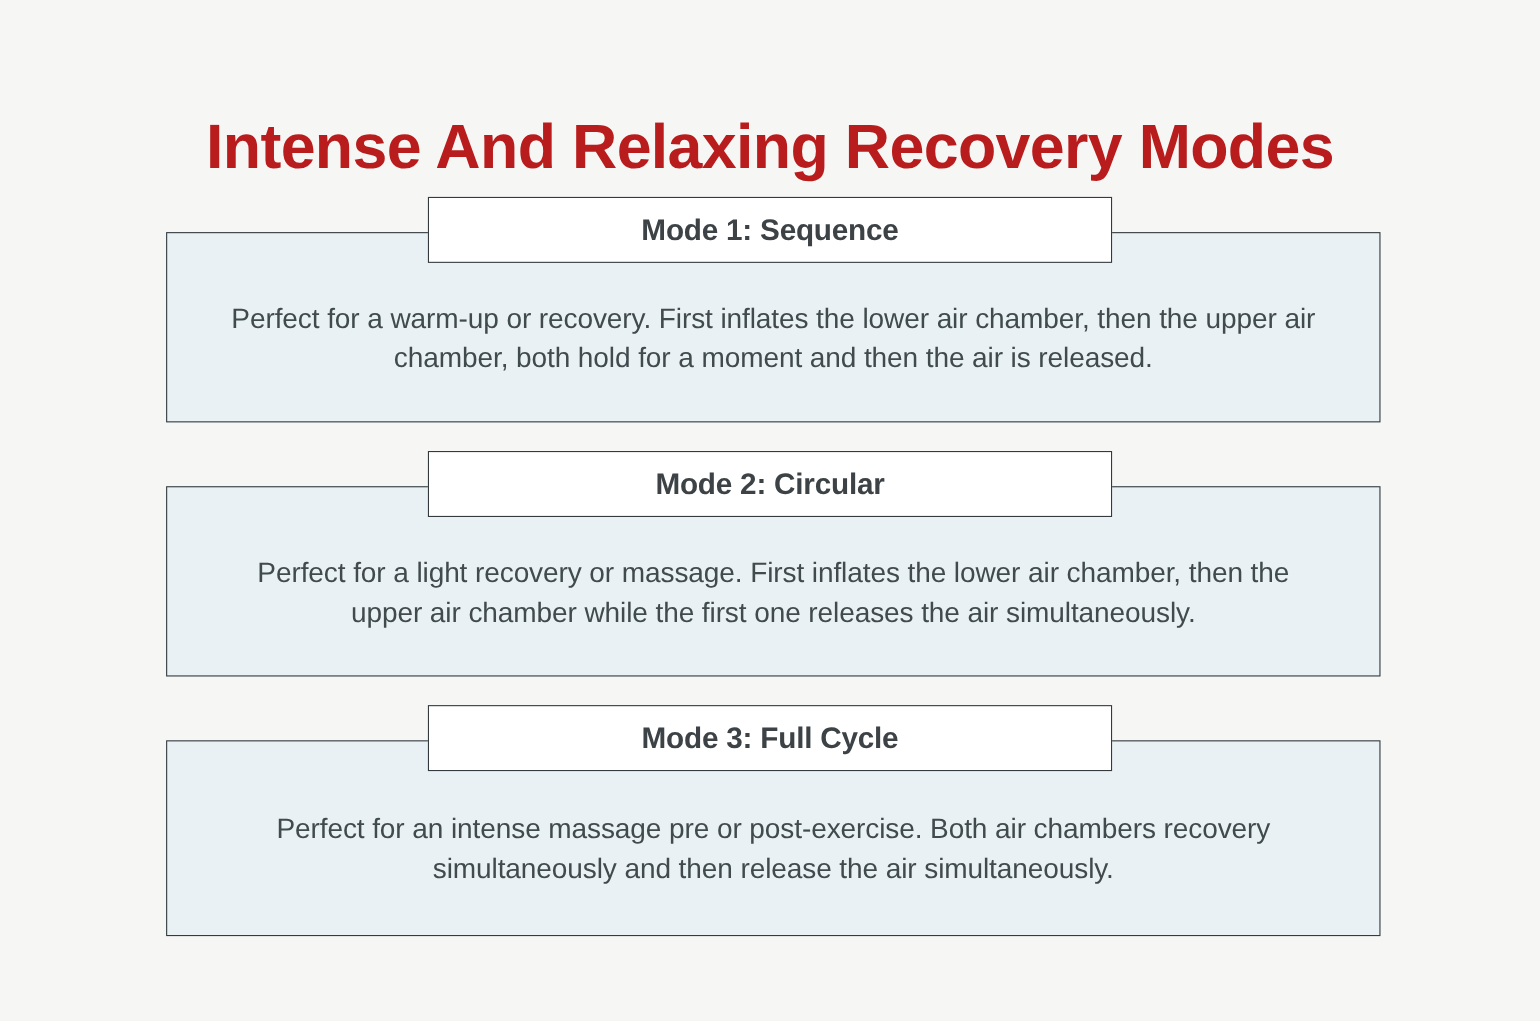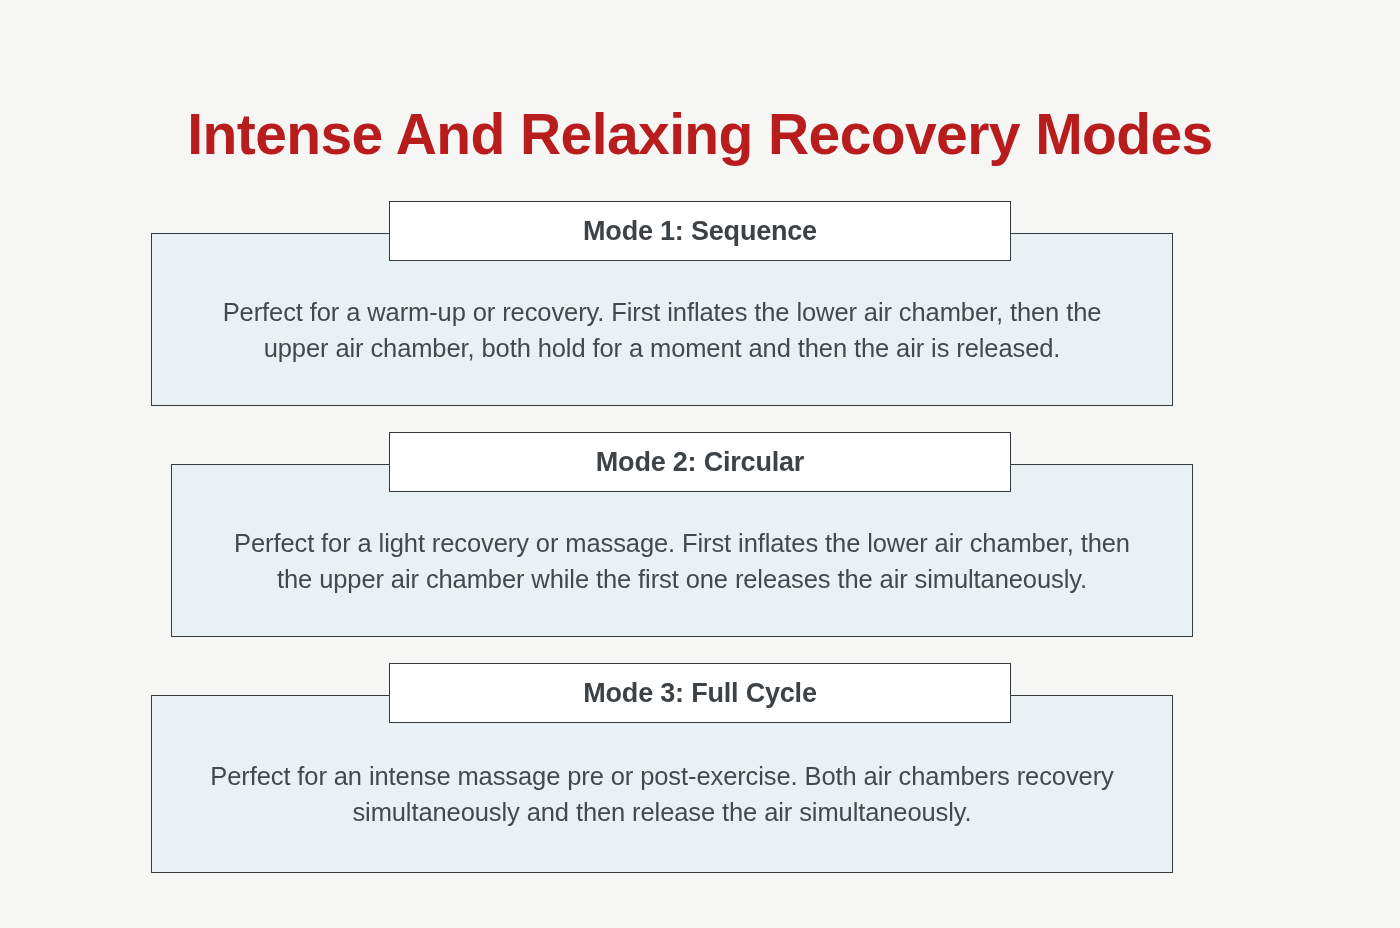--- a/index.html
+++ b/index.html
@@ -34,21 +34,21 @@
     letter-spacing: -0.6px;
     color: #b91c1c;
     line-height: 1.15;
     white-space: nowrap;
   }
 
   
   .cards {
     position: absolute;
     left: 151px;
-    top: 201px;
+    top: 179px;
     width: 1098px;
   }
 
   .card {
     position: relative;
     width: 1098px;
     margin-bottom: 26px;
   }
   .card:last-child {
     margin-bottom: 0;
@@ -77,21 +77,21 @@
     letter-spacing: -0.2px;
     line-height: 1;
     white-space: nowrap;
   }
 
   
   .card-body {
     position: relative;
     z-index: 1;
     box-sizing: border-box;
-    width: 1022px;
+    width: 1104px;
     margin-top: -28px;
     background: #e9f1f4;
     border: 1.6px solid #333b3f;
     padding: 48px 58px 28px 58px;
     min-height: 173px;
     display: flex;
     align-items: center;
     justify-content: center;
   }
 
@@ -100,21 +100,21 @@
     text-align: center;
     font-size: 25.5px;
     line-height: 36px;
     color: #414b4e;
     font-weight: normal;
     letter-spacing: -0.1px;
   }
 
   
   .card-1 .card-body { height: 173px; }
-  .card-2 .card-body { height: 173px; margin-left: 20px; }
+  .card-2 .card-body { height: 173px; }
   .card-3 .card-body { height: 178px; }
 </style>
 </head>
 <body>
 
 <div class="page">
 
   <h1 class="page-title">Intense And Relaxing Recovery Modes</h1>
 
   <div class="cards">

